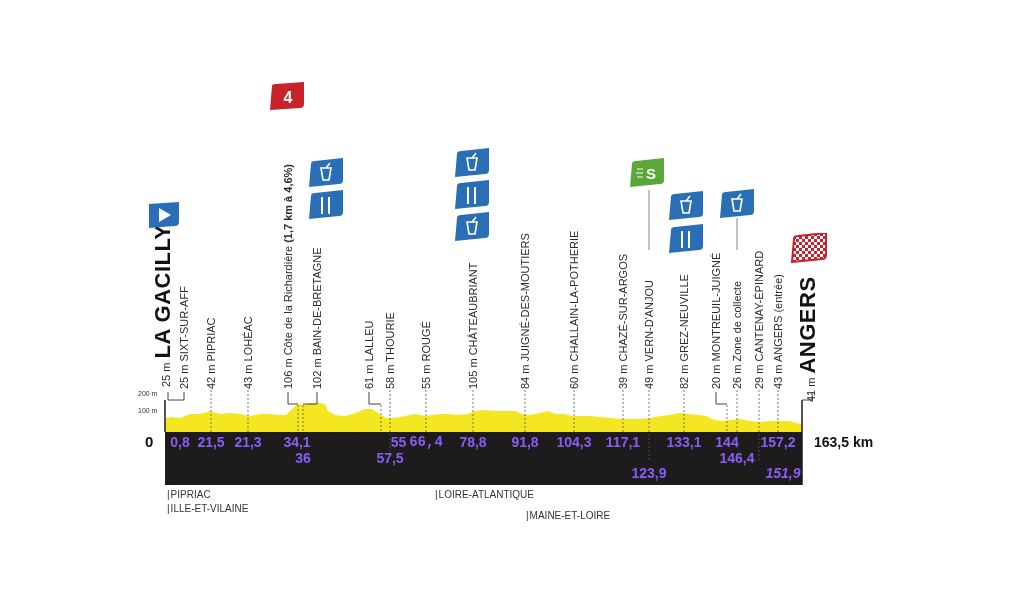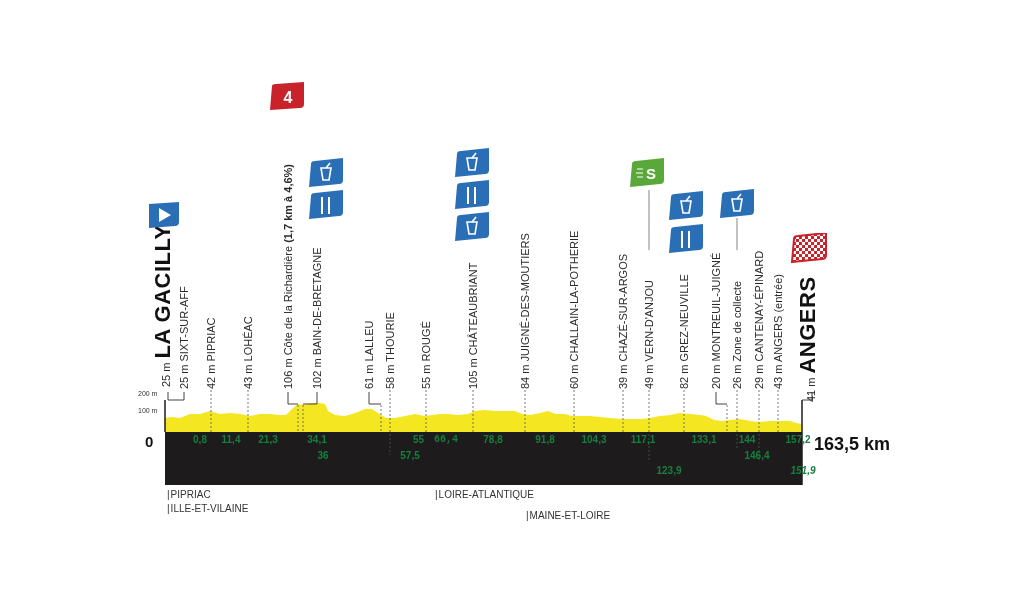--- a/index.html
+++ b/index.html
@@ -2,21 +2,21 @@
 <html><head>
   <meta charset="utf-8">
   <style>
     html, body { margin:0; padding:0; background:#ffffff; }
     body { width:1024px; height:613px; position:relative; overflow:hidden; font-family:"Liberation Sans", sans-serif; }
     .stage { position:absolute; left:0; top:0; width:1024px; height:613px; }
     .vlabel { position:absolute; transform-origin:left bottom; transform:rotate(-90deg); white-space:nowrap; font-size:11px; color:#2b2b2b; line-height:12px; }
     .vlabel.big { font-size:22px; font-weight:bold; color:#111; line-height:22px; letter-spacing:0.5px; }
     .vlabel.big .alt { font-size:11px; font-weight:normal; color:#2b2b2b; margin-right:4px; letter-spacing:0; }
     .vlabel.bold-part b { font-weight:bold; }
-    .km { position:absolute; color:#15803d; font-weight:bold; font-size:10px; white-space:nowrap; transform:translateX(-50%);margin-left:20px; }
+    .km { position:absolute; color:#8b5cf6; font-weight:bold; font-size:14px; white-space:nowrap; transform:translateX(-50%); }
     .dept { position:absolute; font-size:10px; color:#333; white-space:nowrap; }
     .dept::before { content:"|"; margin-right:1px; }
     .flag { position:absolute; width:38px; height:30px; }
     .axis-lbl { position:absolute; font-size:7px; color:#333; }
   </style>
 </head>
 <body>
 
 <div class="stage">
 
@@ -62,38 +62,38 @@
     </g>
 
     <line x1="649" y1="190" x2="649" y2="250" stroke="#666" stroke-width="0.8"></line>
 
     <line x1="737" y1="218" x2="737" y2="250" stroke="#666" stroke-width="0.8"></line>
   </svg>
 
   <div style="position:absolute;left:145px;top:433px;font-size:15px;font-weight:bold;color:#111;">0</div>
 
   <div class="km" style="left:180px;top:434px;">0,8</div>
-  <div class="km" style="left:211px;top:434px;">11,4</div>
+  <div class="km" style="left:211px;top:434px;">21,5</div>
   <div class="km" style="left:248px;top:434px;">21,3</div>
   <div class="km" style="left:297px;top:434px;">34,1</div>
   <div class="km" style="left:303px;top:450px;">36</div>
   <div class="km" style="left:381px;top:434px;padding-left:35px;">55</div>
   <div class="km" style="left:390px;top:450px;">57,5</div>
   <div class="km" style="left:426px;top:434px;font-family:Liberation Mono, monospace;">66,4</div>
   <div class="km" style="left:473px;top:434px;">78,8</div>
   <div class="km" style="left:525px;top:434px;">91,8</div>
   <div class="km" style="left:574px;top:434px;">104,3</div>
   <div class="km" style="left:623px;top:434px;">117,1</div>
   <div class="km" style="left:649px;top:465px;">123,9</div>
   <div class="km" style="left:684px;top:434px;">133,1</div>
   <div class="km" style="left:727px;top:434px;">144</div>
   <div class="km" style="left:737px;top:450px;">146,4</div>
   <div class="km" style="left:783px;top:465px;font-style:italic;">151,9</div>
   <div class="km" style="left:778px;top:434px;">157,2</div>
-  <div style="position:absolute;left:814px;top:434px;font-size:18px;font-weight:bold;color:#111;">163,5 km</div>
+  <div style="position:absolute;left:814px;top:434px;font-size:14px;font-weight:bold;color:#111;">163,5 km</div>
 
   <div class="dept" style="left:167px;top:489px;">PIPRIAC</div>
   <div class="dept" style="left:167px;top:503px;">ILLE-ET-VILAINE</div>
   <div class="dept" style="left:403px;top:489px;margin-left:32px;">LOIRE-ATLANTIQUE</div>
   <div class="dept" style="left:526px;top:510px;text-align:center;">MAINE-ET-LOIRE</div>
 
   <div class="vlabel big" style="left:177px;top:362px;">
     <span class="alt">25 m</span><span>LA GACILLY</span>
   </div>
   <div class="vlabel" style="left:190px;top:377px;">25 m SIXT-SUR-AFF</div>

